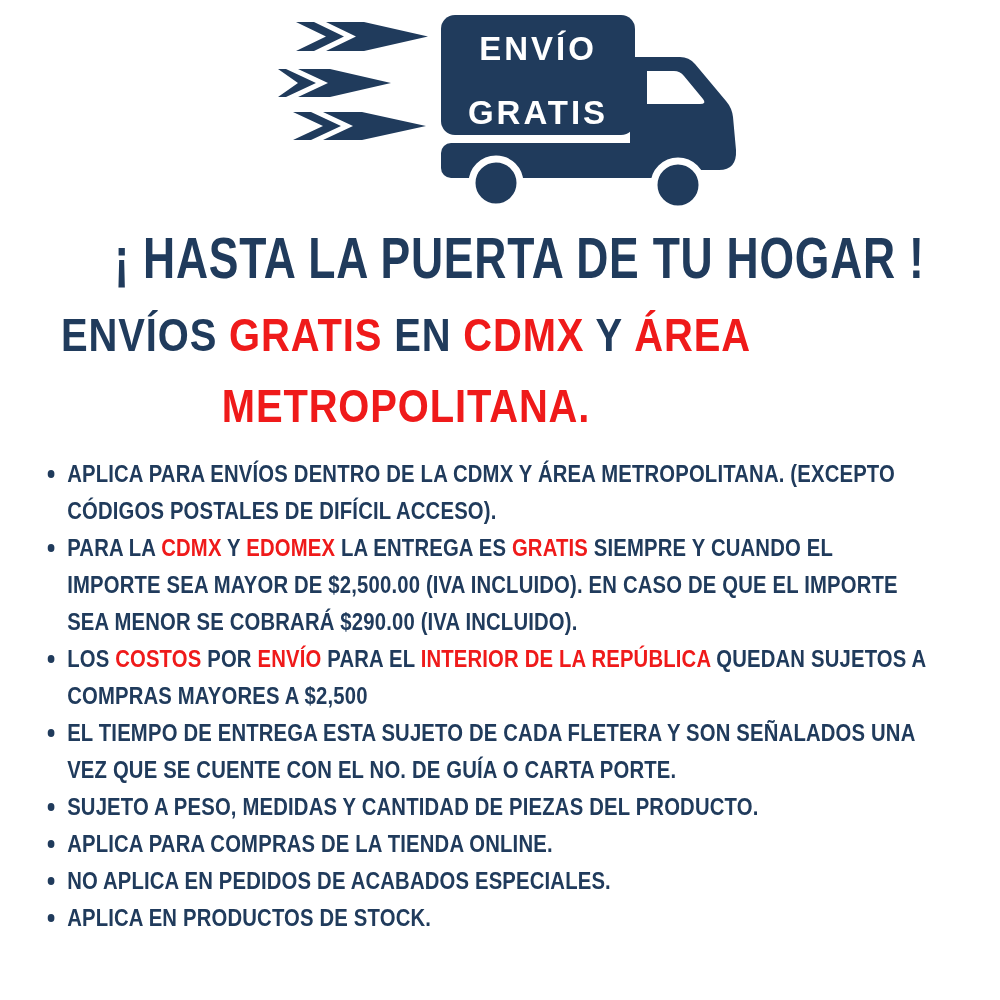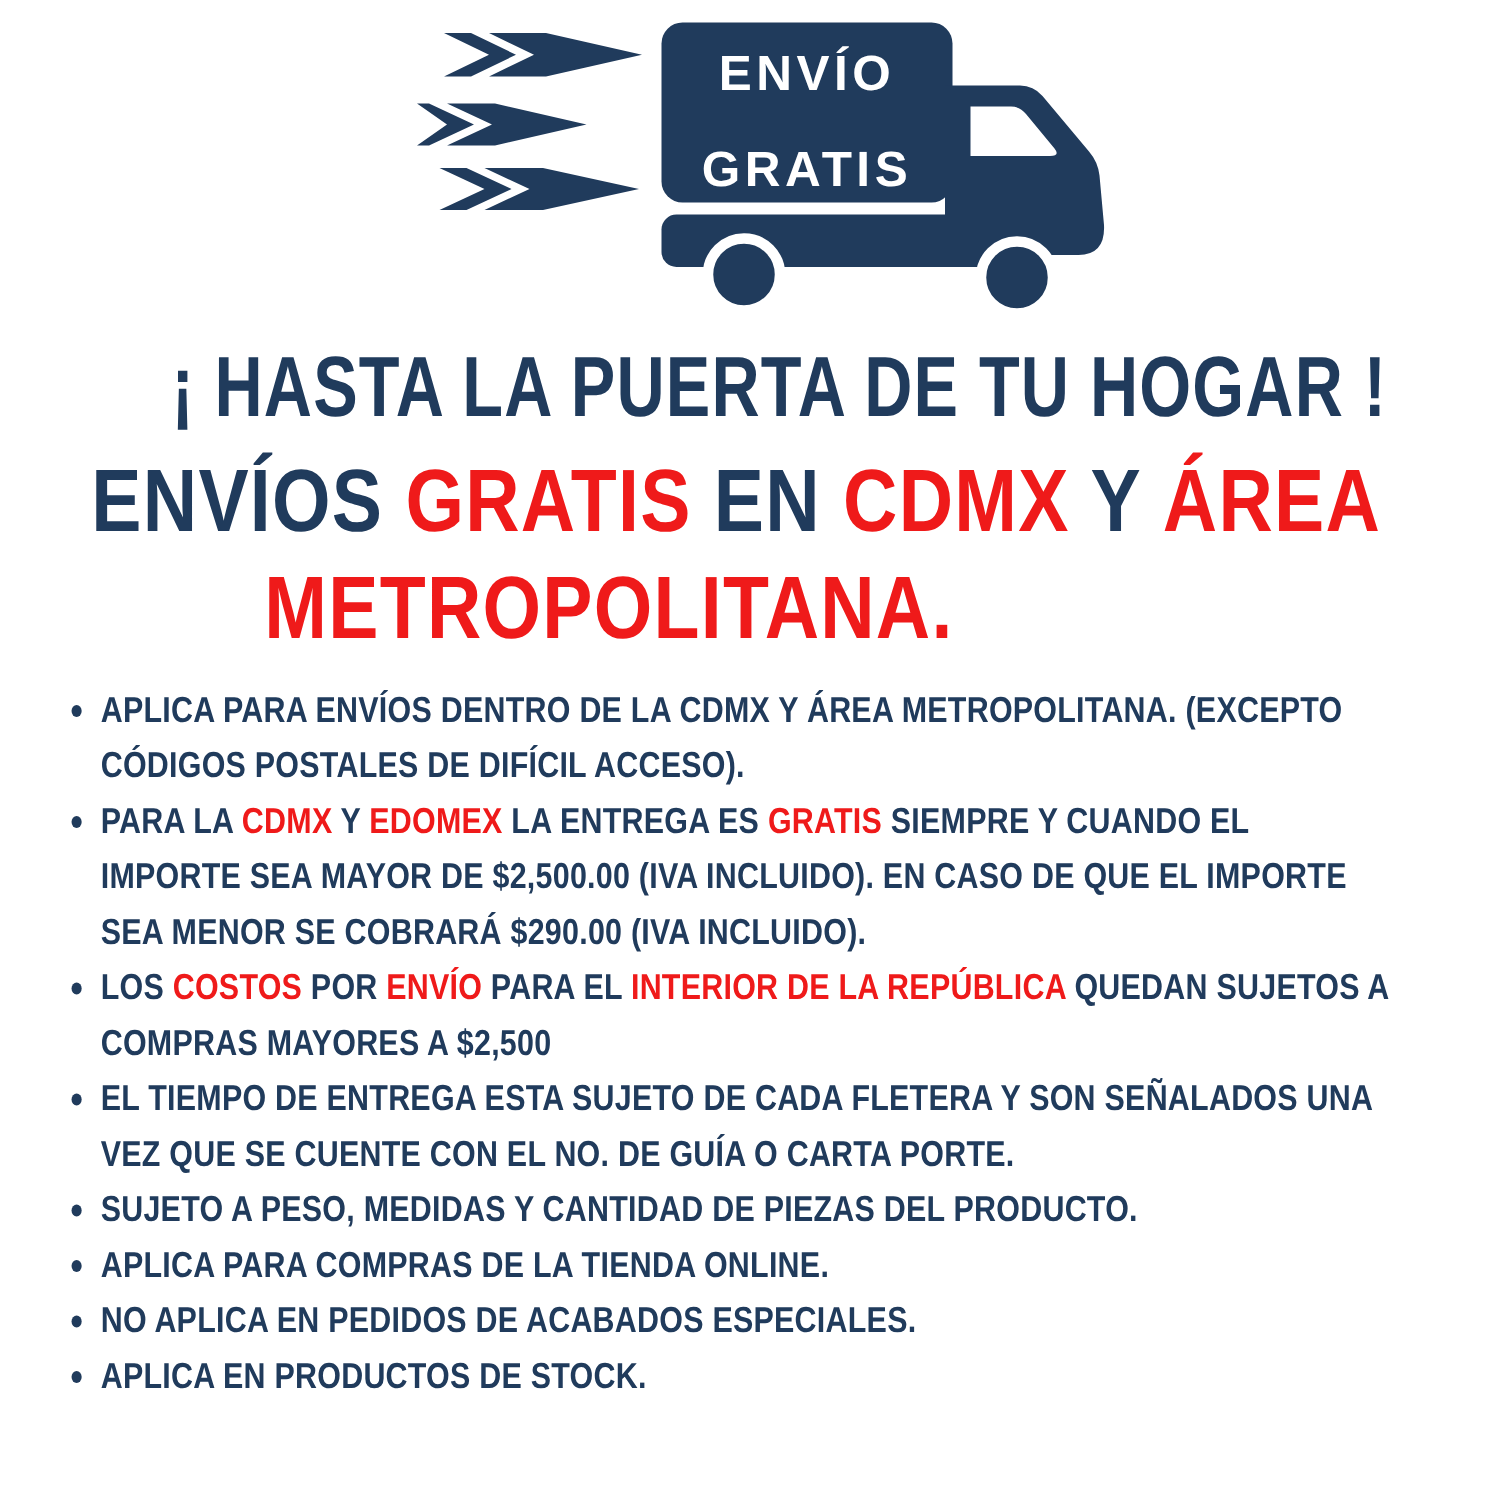--- a/index.html
+++ b/index.html
@@ -31,21 +31,21 @@
   
   .headline{
     position:absolute;top:224px;left:0;width:912px;text-align:center;
     color:var(--navy);font-size:57px;line-height:68px;white-space:nowrap;
   }
   .headline .squeeze{display:inline-block;transform:scaleX(0.78);transform-origin:50% 50%;letter-spacing:1px;}
 
   
   .subheading{
     position:absolute;top:299px;left:0;width:812px;text-align:center;
-    font-size:59px;line-height:71px;white-space:nowrap;
+    font-size:47px;line-height:71px;white-space:nowrap;
   }
   .sub-line{transform:scaleX(0.85);transform-origin:50% 50%;letter-spacing:1px;}
 
   
   .bullets{
     position:absolute;left:46px;top:455px;width:1048px;
     transform:scaleX(0.845);transform-origin:0 0;
     font-size:24px;line-height:37px;color:var(--navy);letter-spacing:0.2px;
   }
   .bullet{display:flex;align-items:flex-start;}

